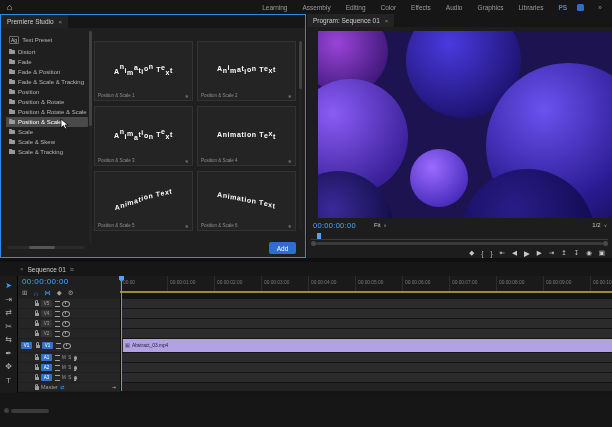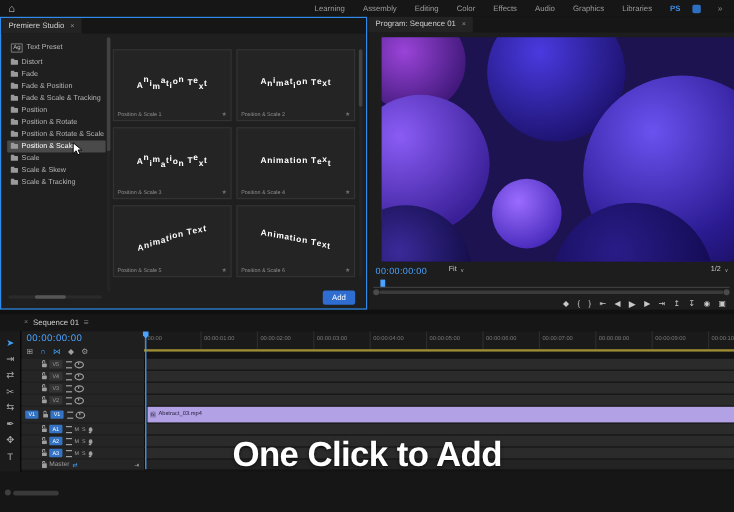--- a/index.html
+++ b/index.html
@@ -452,15 +452,14 @@
           </div>
         <div class="lane h8" style="background:#232323;"></div>
       </div>
     </div>
 
     <div class="tl-bottom">
       <div class="knob"></div>
       <div class="thumb"></div>
     </div>
 
-    <div class="overlay-text">One Click to Add</div>
   </div>
 </div>
 
 </body></html>

